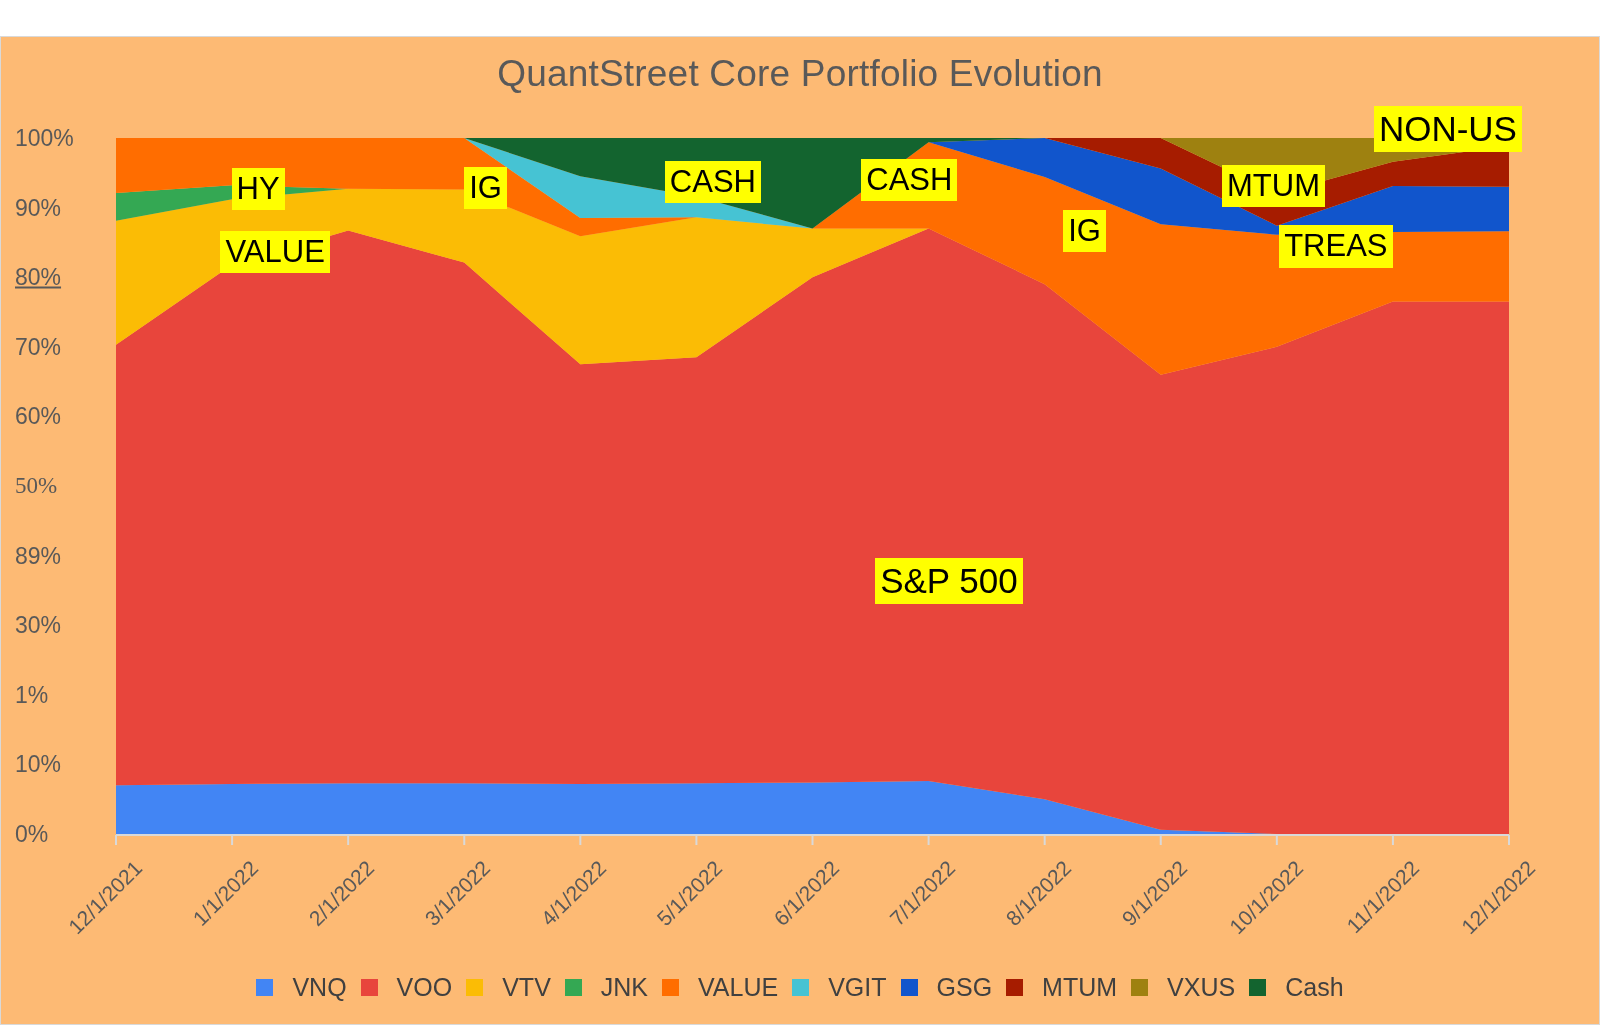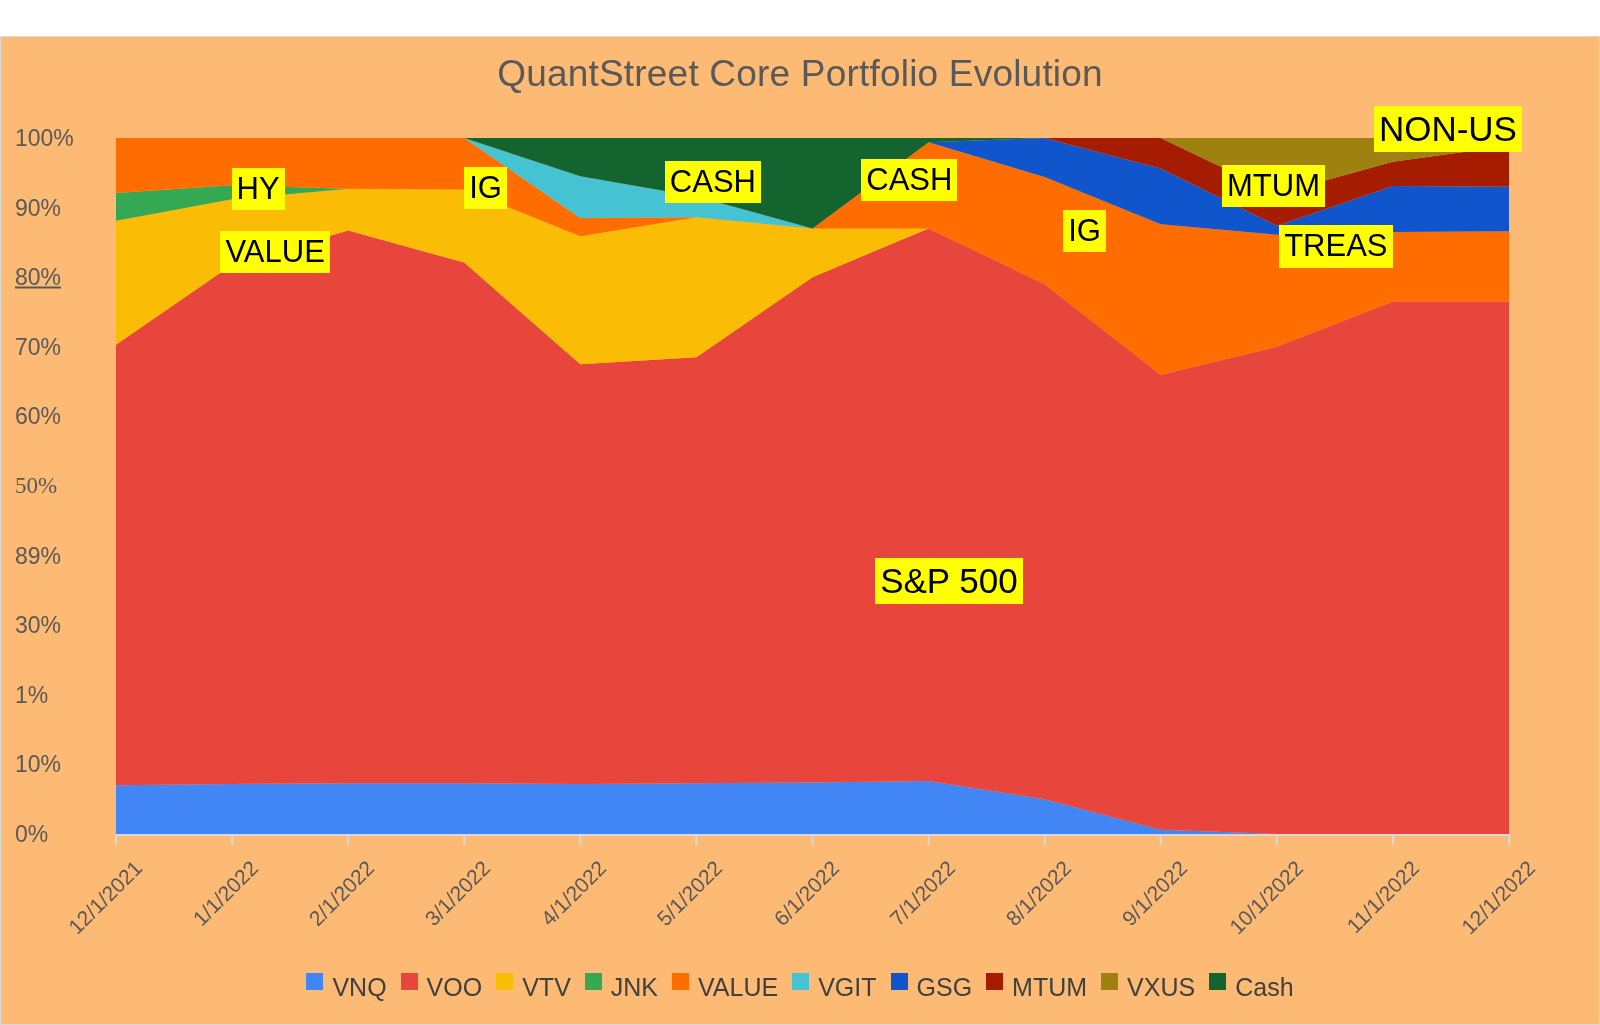--- a/index.html
+++ b/index.html
@@ -77,21 +77,21 @@
     position:absolute;
     left:0;right:0;
     bottom:22px;
     display:flex;
     justify-content:center;
     align-items:center;
     gap:14px;
     flex-wrap:nowrap;
   }
   .legend-item{
-    display:flex;align-items:flex-start;gap:9px;
+    display:flex;align-items:center;gap:19px;
     font-size:25px;color:#404040;
     white-space:nowrap;
   }
   .swatch{
     width:17px;height:17px;display:inline-block;flex:0 0 auto;
   }
 </style>
 </head>
 <body>
 

